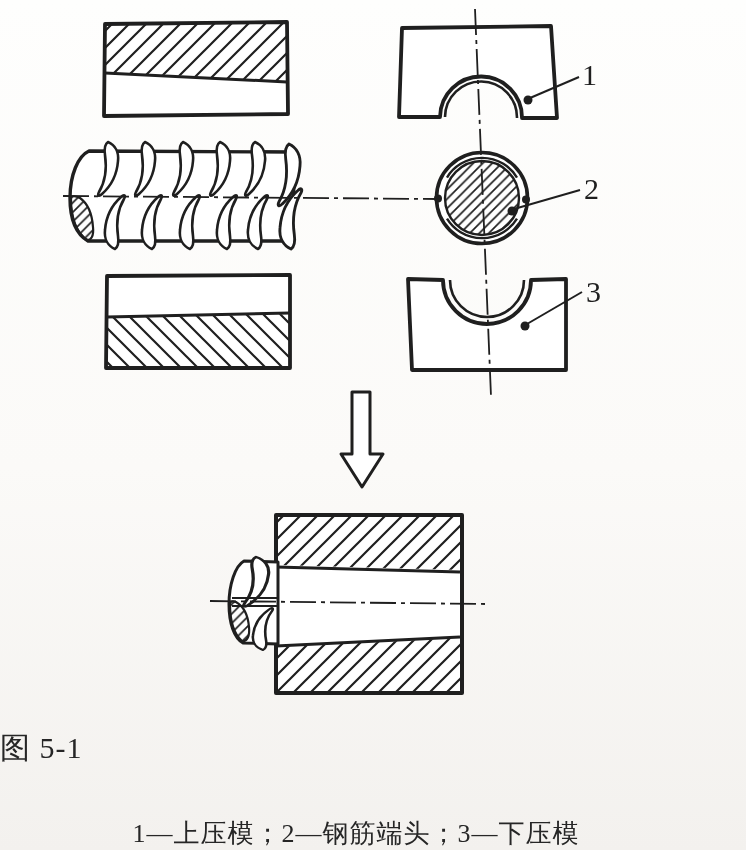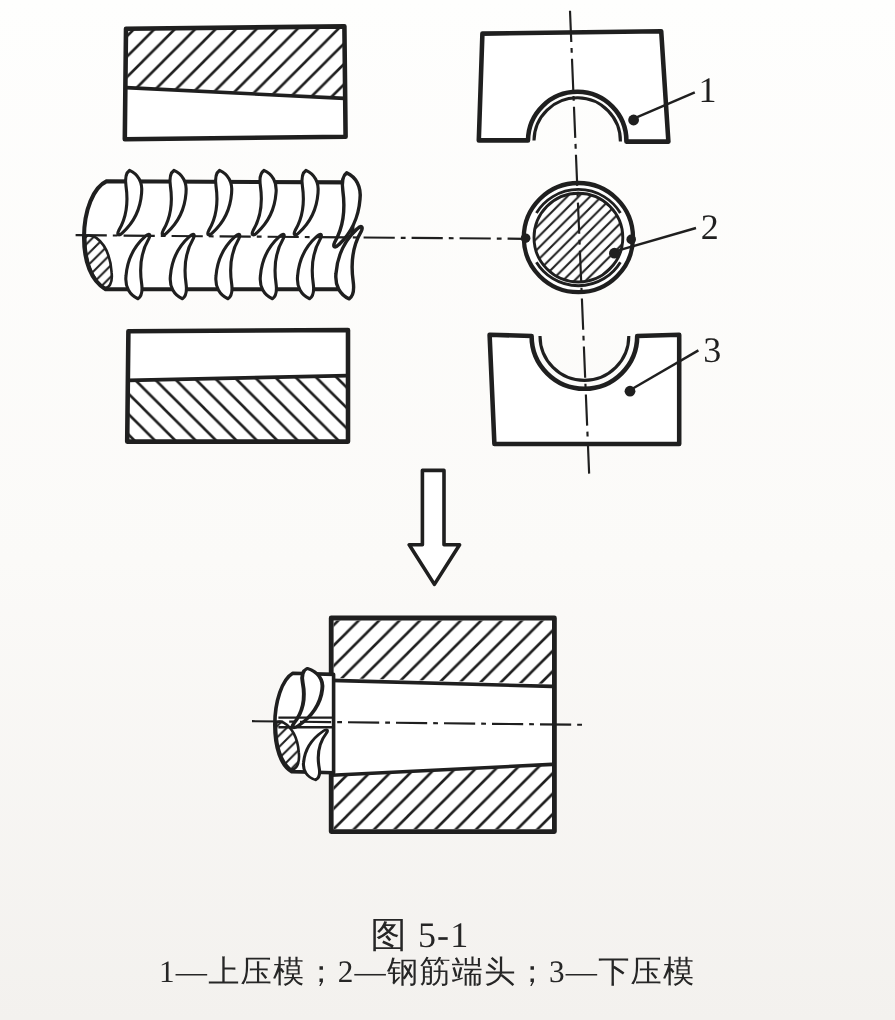--- a/index.html
+++ b/index.html
@@ -8,26 +8,26 @@
     font-family:"Liberation Serif","DejaVu Serif",serif;
     background:#ffffff;
   }
   .page{
     position:relative;width:746px;height:850px;overflow:hidden;
     background:linear-gradient(180deg,#fefefd 0%,#fbfaf8 55%,#f3f1ee 100%);
   }
   .figure-svg{position:absolute;left:0;top:0;}
   .caption{
     position:absolute;left:0;top:728px;width:700px;
-    display:flex;justify-content:center;align-items:baseline;gap:20px;
-    font-size:30px;color:#262626;letter-spacing:2px;white-space:nowrap;margin-top:31px;
+    display:flex;justify-content:space-between;align-items:baseline;gap:20px;
+    font-size:30px;color:#262626;letter-spacing:2px;white-space:nowrap;
   }
   .caption .num{letter-spacing:1px;}
   .legend{
-    position:absolute;left:0;top:792px;width:712px;
+    position:absolute;left:0;top:816px;width:712px;
     text-align:center;font-size:26px;color:#262626;
     letter-spacing:1px;white-space:nowrap;
   }
   svg text.callout{
     font-family:"Liberation Serif","DejaVu Serif",serif;
     font-size:30px;fill:#1f1f1f;
   }
 </style>
 </head>
 <body>

